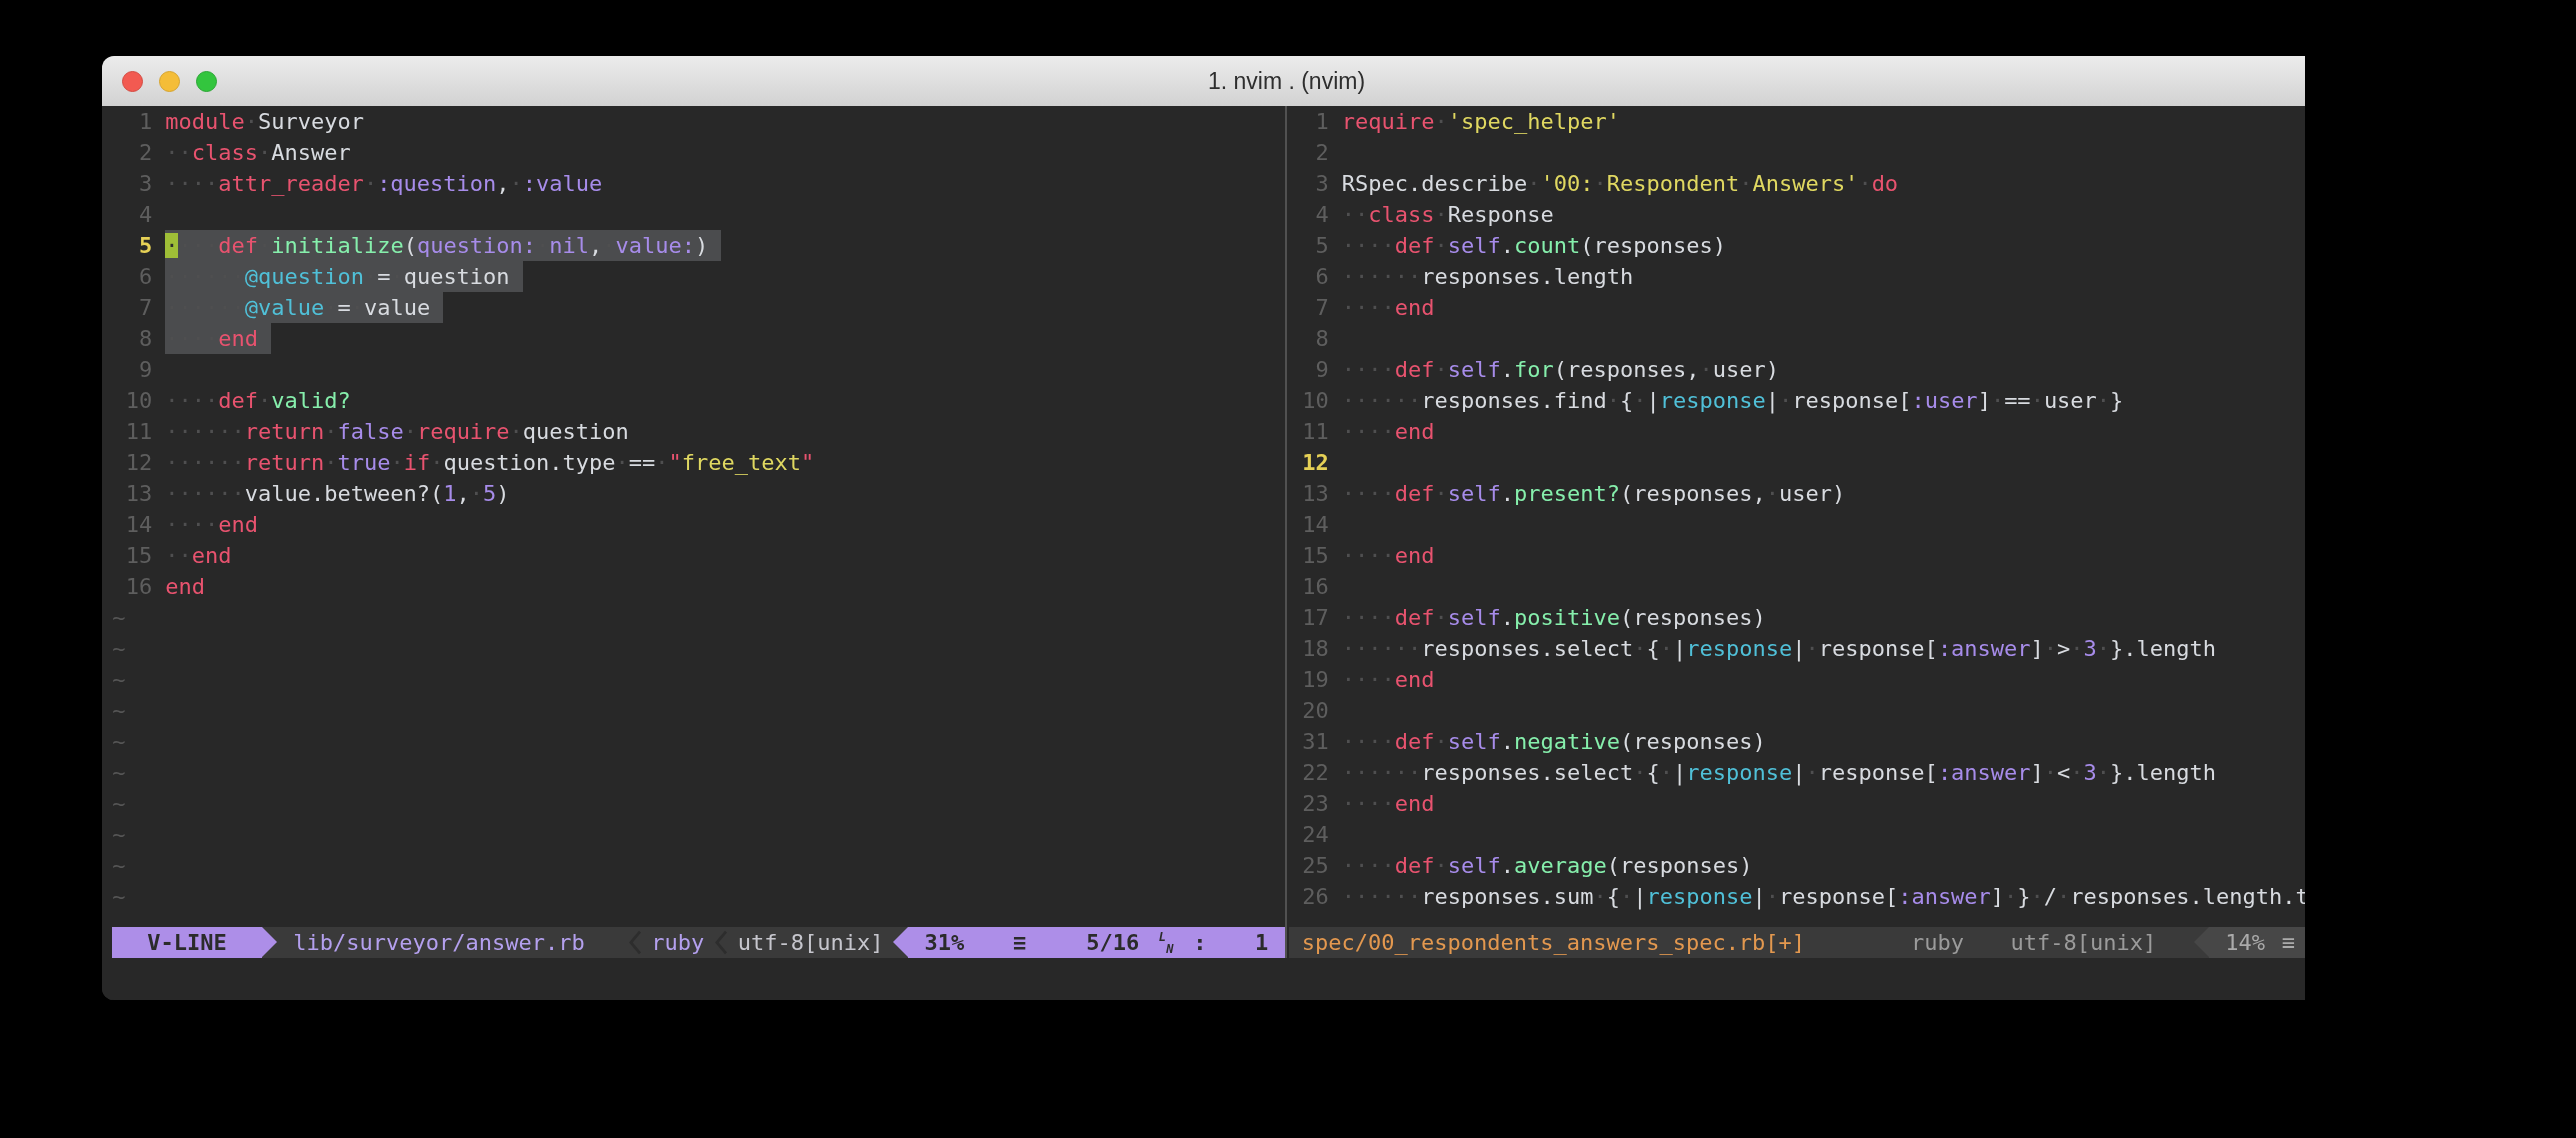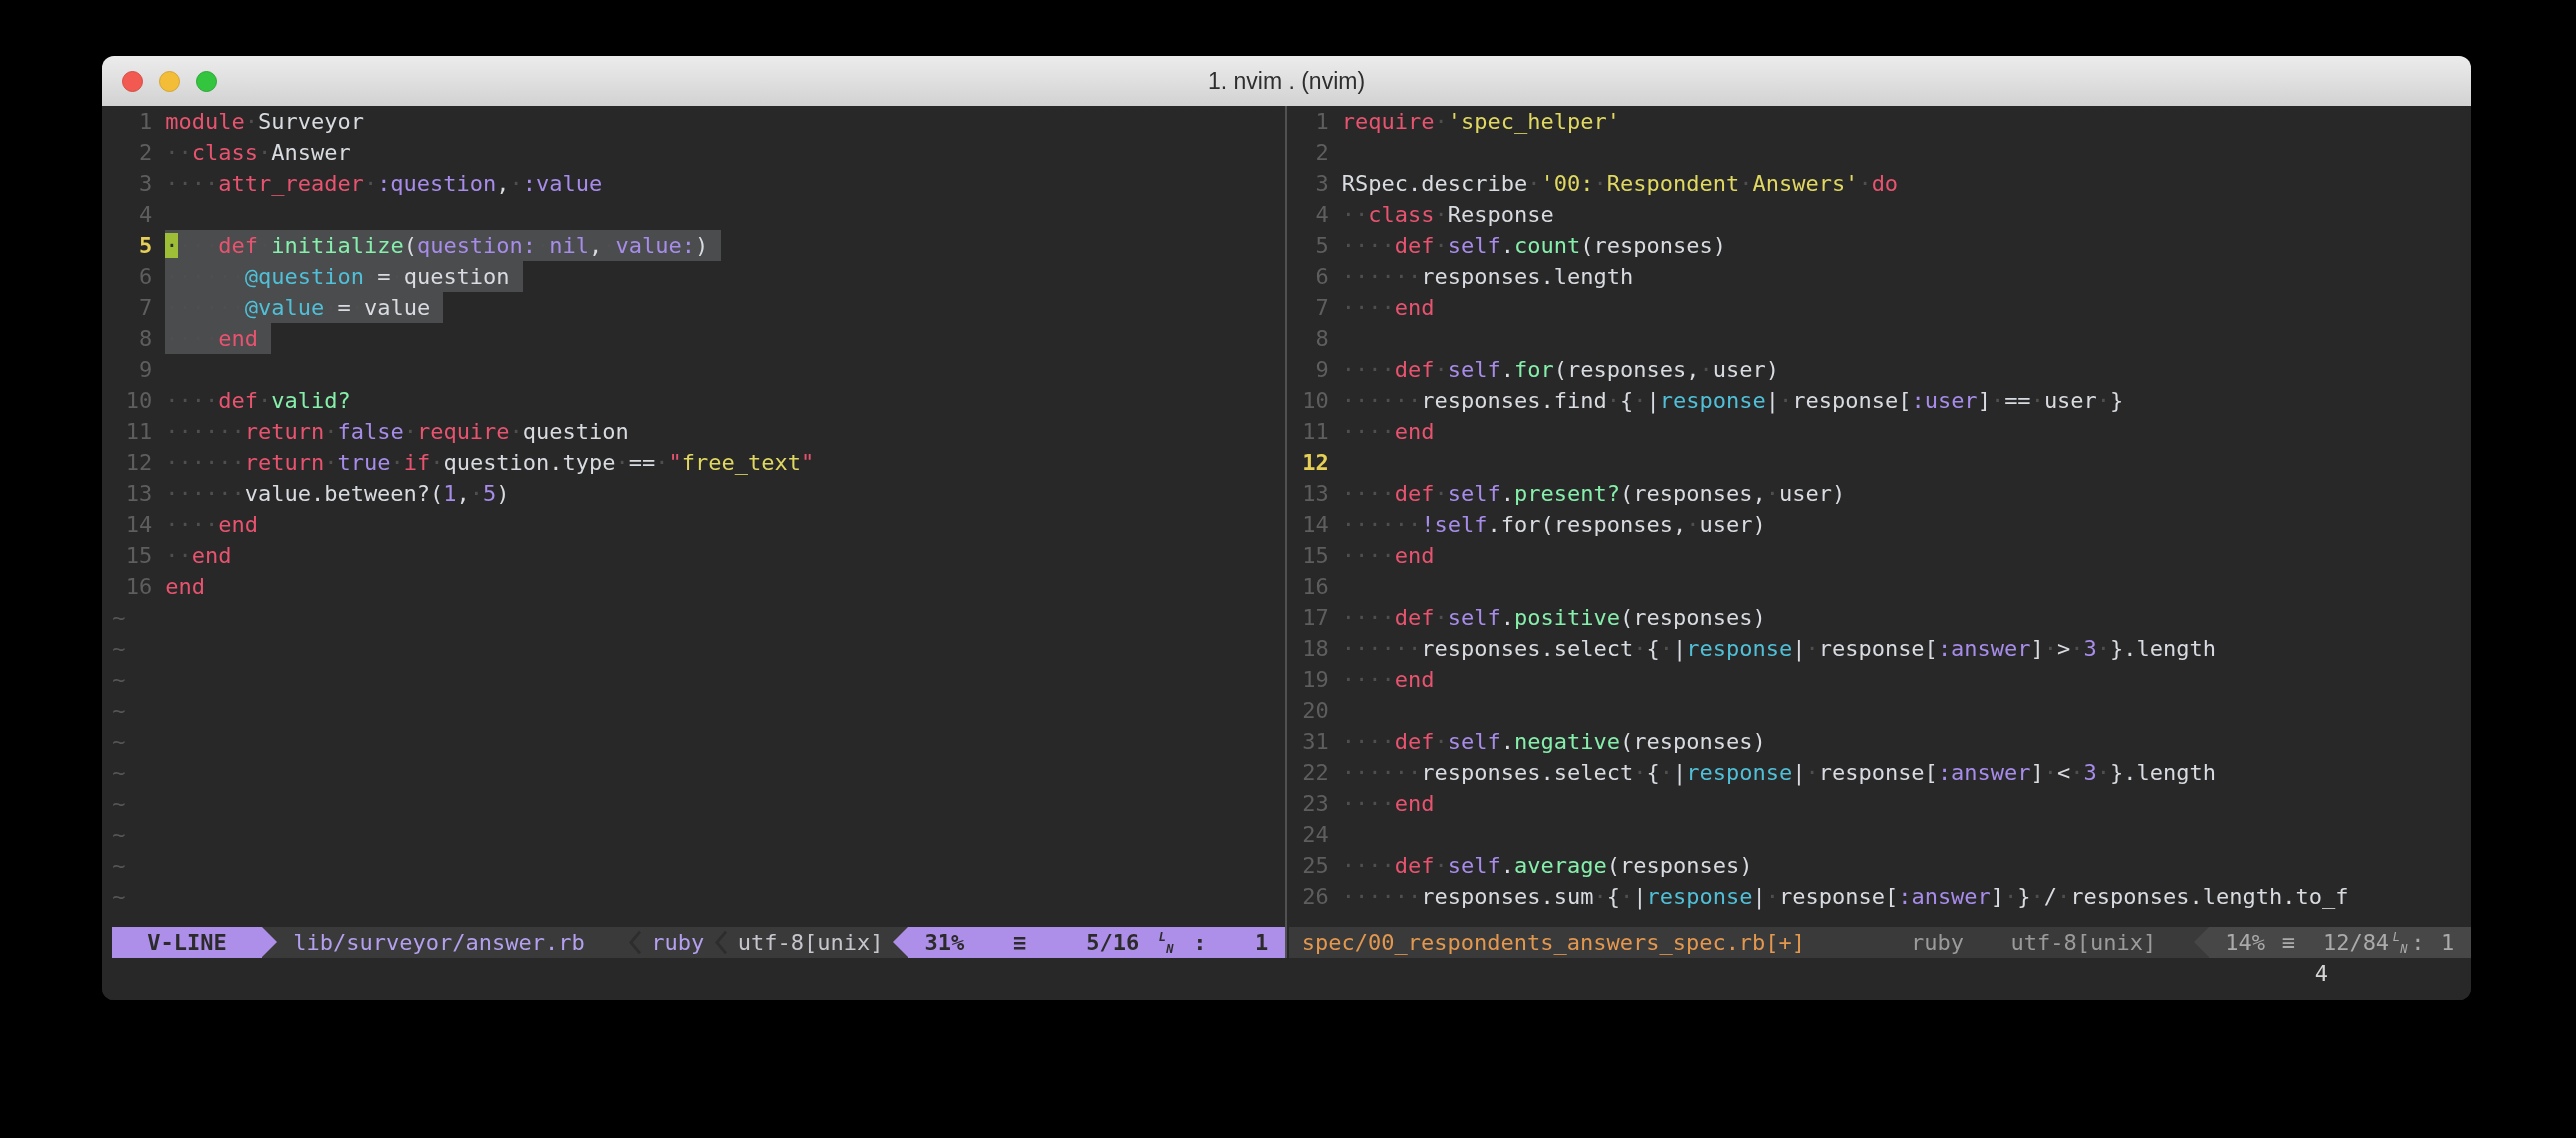--- a/index.html
+++ b/index.html
@@ -1,16 +1,16 @@
 <!DOCTYPE html>
 <html style="font-size:15px"><head>
 <meta charset="utf-8">
 <style>
   html,body{margin:0;padding:0;background:#000;}
-  .screen{position:relative;width:2576px;height:1138px;background:#000;overflow:hidden;
+  .screen{position:relative;width:2305px;height:1138px;background:#000;overflow:hidden;
           font-family:"DejaVu Sans Mono",monospace;}
   .window{position:absolute;left:102px;top:56px;width:2369px;height:944px;border-radius:12px;
           background:#282828;overflow:hidden;box-shadow:0 22px 65px rgba(0,0,0,.8);}
   
   .titlebar{height:50px;background:linear-gradient(#ececec,#d2d2d2);border-bottom:0.9px solid #a6a6a6;
             display:flex;align-items:center;justify-content:center;position:relative;}
   .lights{position:absolute;left:20.4px;top:0;height:50px;display:flex;align-items:center;gap:15.7px;}
   .light{width:21px;height:21px;border-radius:50%;}
   .light.red{background:#f25a51;border:0.9px solid #d44a41;box-sizing:border-box;}
   .light.yellow{background:#f4bd38;border:0.9px solid #d6a42e;box-sizing:border-box;}
@@ -161,21 +161,21 @@
               <div class="row"><span class="num">4</span><span class="txt"><span class="s-w">··</span><span class="s-r">class</span><span class="s-w">·</span><span class="s-f">Response</span></span></div>
               <div class="row"><span class="num">5</span><span class="txt"><span class="s-w">····</span><span class="s-r">def</span><span class="s-w">·</span><span class="s-p">self</span><span class="s-f">.</span><span class="s-g">count</span><span class="s-f">(responses)</span></span></div>
               <div class="row"><span class="num">6</span><span class="txt"><span class="s-w">······</span><span class="s-f">responses.length</span></span></div>
               <div class="row"><span class="num">7</span><span class="txt"><span class="s-w">····</span><span class="s-r">end</span></span></div>
               <div class="row"><span class="num">8</span><span class="txt"></span></div>
               <div class="row"><span class="num">9</span><span class="txt"><span class="s-w">····</span><span class="s-r">def</span><span class="s-w">·</span><span class="s-p">self</span><span class="s-f">.</span><span class="s-g">for</span><span class="s-f">(responses,</span><span class="s-w">·</span><span class="s-f">user)</span></span></div>
               <div class="row"><span class="num">10</span><span class="txt"><span class="s-w">······</span><span class="s-f">responses.find</span><span class="s-w">·</span><span class="s-f">{</span><span class="s-w">·</span><span class="s-f">|</span><span class="s-c">response</span><span class="s-f">|</span><span class="s-w">·</span><span class="s-f">response[</span><span class="s-p">:user</span><span class="s-f">]</span><span class="s-w">·</span><span class="s-f">==</span><span class="s-w">·</span><span class="s-f">user</span><span class="s-w">·</span><span class="s-f">}</span></span></div>
               <div class="row"><span class="num">11</span><span class="txt"><span class="s-w">····</span><span class="s-r">end</span></span></div>
               <div class="row"><span class="num curnum">12</span><span class="txt"></span></div>
               <div class="row"><span class="num">13</span><span class="txt"><span class="s-w">····</span><span class="s-r">def</span><span class="s-w">·</span><span class="s-p">self</span><span class="s-f">.</span><span class="s-g">present?</span><span class="s-f">(responses,</span><span class="s-w">·</span><span class="s-f">user)</span></span></div>
-              <div class="row"><span class="num">14</span><span class="txt"><span class="s-w">······</span><span class="s-p">!</span><span class="s-p">self</span><span class="s-f">.for(responses,</span><span class="s-w">·</span><span class="s-f">user)</span></span></div>
+              <div class="row"><span class="num">14</span></div>
               <div class="row"><span class="num">15</span><span class="txt"><span class="s-w">····</span><span class="s-r">end</span></span></div>
               <div class="row"><span class="num">16</span><span class="txt"></span></div>
               <div class="row"><span class="num">17</span><span class="txt"><span class="s-w">····</span><span class="s-r">def</span><span class="s-w">·</span><span class="s-p">self</span><span class="s-f">.</span><span class="s-g">positive</span><span class="s-f">(responses)</span></span></div>
               <div class="row"><span class="num">18</span><span class="txt"><span class="s-w">······</span><span class="s-f">responses.select</span><span class="s-w">·</span><span class="s-f">{</span><span class="s-w">·</span><span class="s-f">|</span><span class="s-c">response</span><span class="s-f">|</span><span class="s-w">·</span><span class="s-f">response[</span><span class="s-p">:answer</span><span class="s-f">]</span><span class="s-w">·</span><span class="s-f">&gt;</span><span class="s-w">·</span><span class="s-p">3</span><span class="s-w">·</span><span class="s-f">}.length</span></span></div>
               <div class="row"><span class="num">19</span><span class="txt"><span class="s-w">····</span><span class="s-r">end</span></span></div>
               <div class="row"><span class="num">20</span><span class="txt"></span></div>
               <div class="row"><span class="num">31</span><span class="txt"><span class="s-w">····</span><span class="s-r">def</span><span class="s-w">·</span><span class="s-p">self</span><span class="s-f">.</span><span class="s-g">negative</span><span class="s-f">(responses)</span></span></div>
               <div class="row"><span class="num">22</span><span class="txt"><span class="s-w">······</span><span class="s-f">responses.select</span><span class="s-w">·</span><span class="s-f">{</span><span class="s-w">·</span><span class="s-f">|</span><span class="s-c">response</span><span class="s-f">|</span><span class="s-w">·</span><span class="s-f">response[</span><span class="s-p">:answer</span><span class="s-f">]</span><span class="s-w">·</span><span class="s-f">&lt;</span><span class="s-w">·</span><span class="s-p">3</span><span class="s-w">·</span><span class="s-f">}.length</span></span></div>
               <div class="row"><span class="num">23</span><span class="txt"><span class="s-w">····</span><span class="s-r">end</span></span></div>
               <div class="row"><span class="num">24</span><span class="txt"></span></div>

